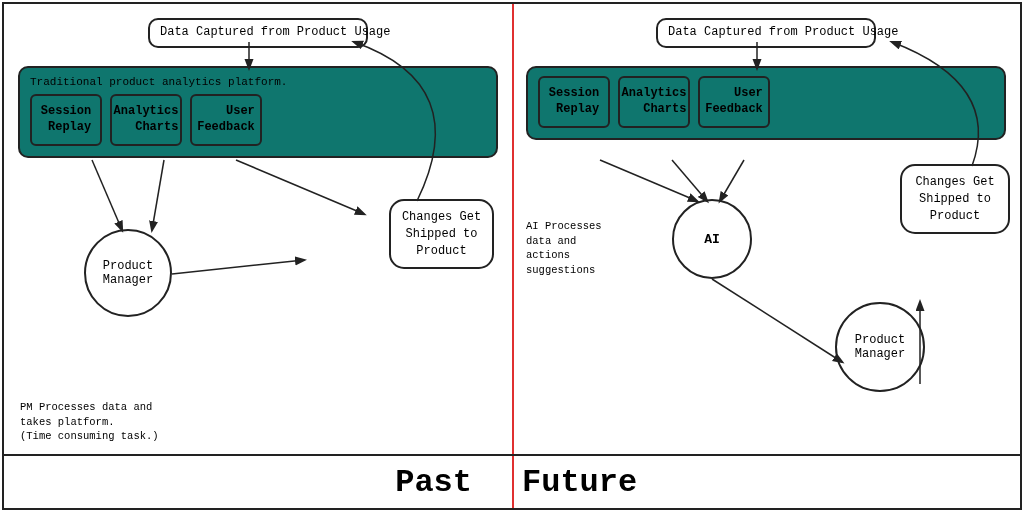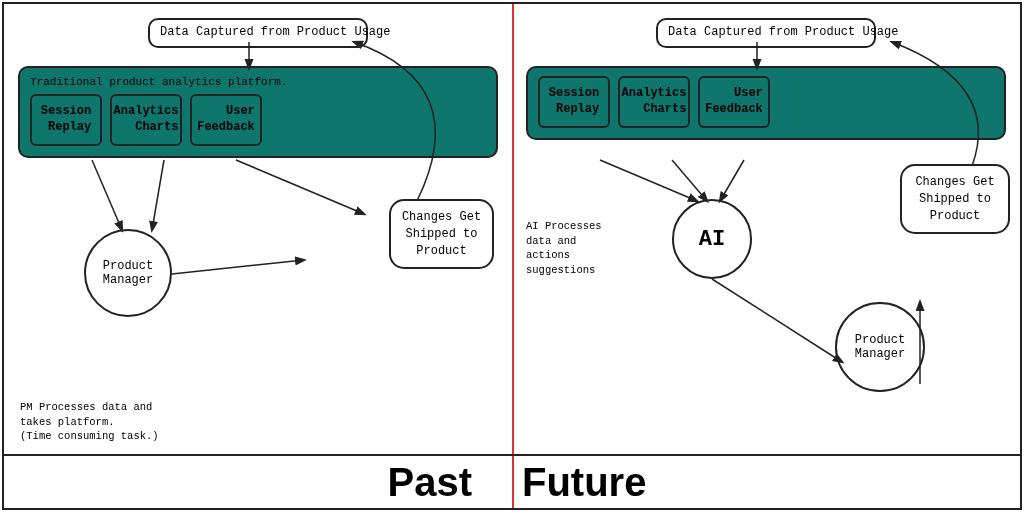--- a/index.html
+++ b/index.html
@@ -68,23 +68,23 @@
       padding-right: 40px;
     }
 
     .footer-half.right-footer {
       justify-content: flex-start;
       padding-left: 8px;
       border-left: 2px solid #e03030;
     }
 
     .footer-label {
-      font-size: 40px;
+      font-size: 32px;
       font-weight: bold;
-      font-family: Liberation Sans, sans-serif;
+      font-family: Liberation Mono, monospace;
     }
 
     
     .rounded-box {
       border: 2px solid #222;
       border-radius: 15px;
       padding: 5px 8px;
       background: #fff;
       text-align: center;
       font-size: 12px;
@@ -300,21 +300,21 @@
 
       <div class="platform-container">
         <div class="platform-tools">
           <div class="tool-box">Session<br>Replay</div>
           <div class="tool-box">Analytics<br>Charts</div>
           <div class="tool-box">User<br>Feedback</div>
         </div>
       </div>
 
       <div class="circle-node right-ai-circle">
-        <span style="font-size:22px; font-weight:bold;">AI</span>
+        <span style="font-size:13px; font-weight:bold;">AI</span>
       </div>
 
       <div class="right-ai-caption small-text">
         <span>AI Processes</span><br>
         <span>data and</span><br>
         <span>actions</span><br>
         <span>suggestions</span>
       </div>
 
       <div class="circle-node right-pm-circle">

